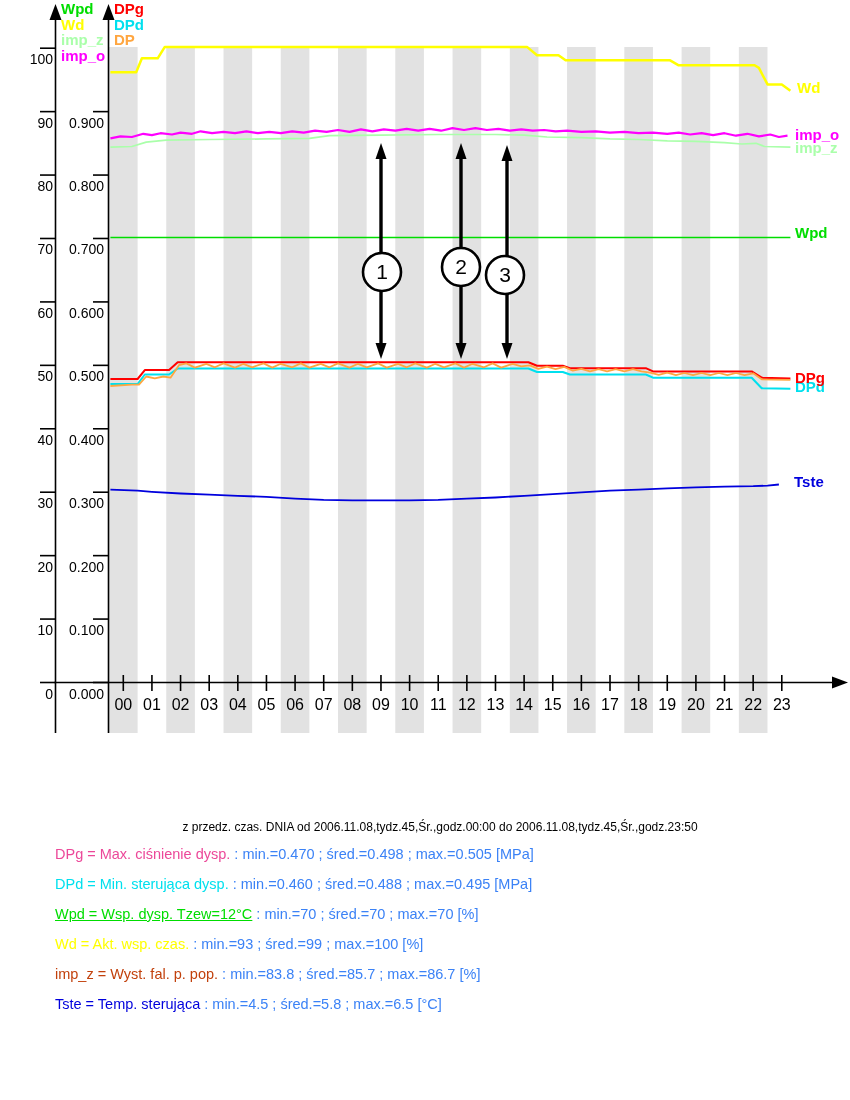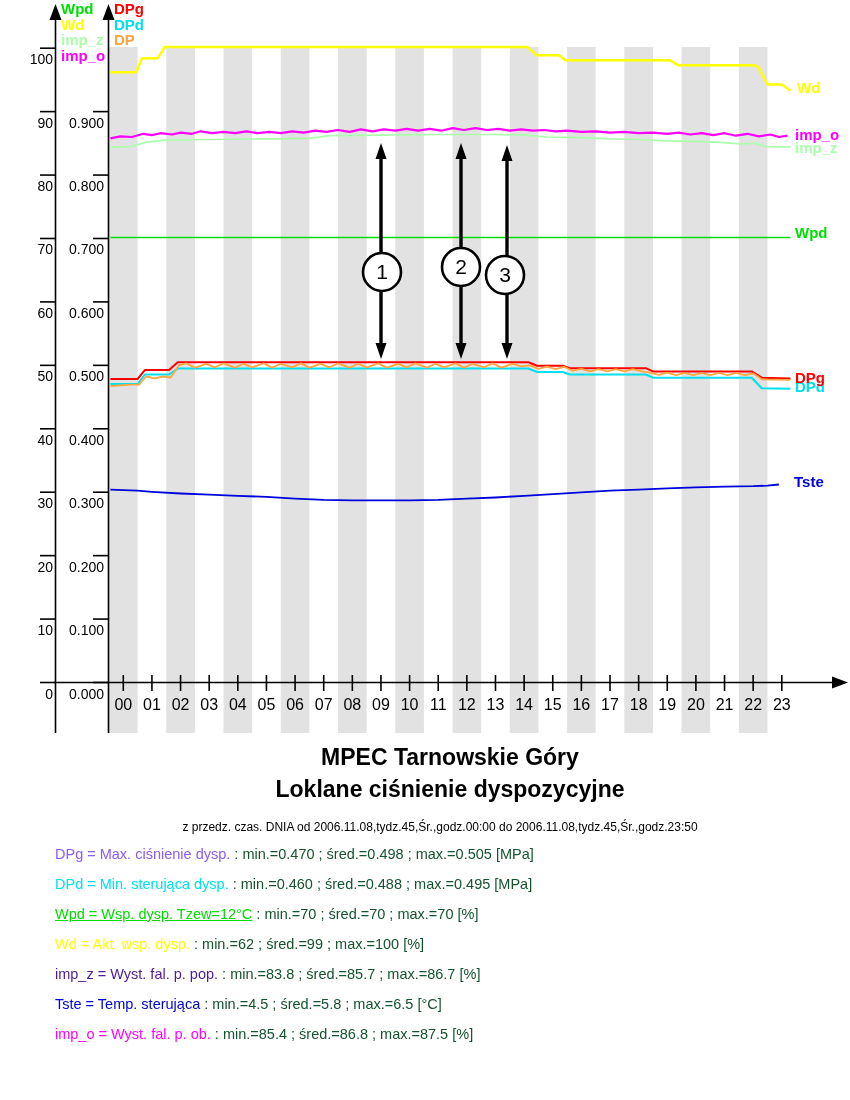--- a/index.html
+++ b/index.html
@@ -5,21 +5,21 @@
   html,body{margin:0;padding:0;background:#fff;}
   .canvas{position:relative;width:850px;height:1100px;background:#ffffff;overflow:hidden;
           font-family:"Liberation Sans",sans-serif;color:#000;}
   #chart-svg{position:absolute;left:0;top:0;}
   .title-block{position:absolute;left:50px;top:741px;width:800px;text-align:center;
                font-size:23px;font-weight:bold;line-height:32px;}
   .subtitle{position:absolute;left:40px;top:820px;width:800px;text-align:center;font-size:12px;}
   .legend{position:absolute;left:55px;top:839px;}
   .lrow{height:30px;line-height:30px;font-size:14.5px;white-space:pre;}
   .lname{font-weight:normal;}
-  .lstats{color:#14532d;}
+  .lstats{color:#3b82f6;}
 </style>
 </head>
 <body>
 
 <div class="canvas">
   <svg id="chart-svg" width="850" height="740">
       <g>
         <rect x="108.985" y="47" width="28.63" height="686" fill="#e2e2e2"></rect>
         <rect x="166.245" y="47" width="28.63" height="686" fill="#e2e2e2"></rect>
         <rect x="223.505" y="47" width="28.63" height="686" fill="#e2e2e2"></rect>
@@ -180,27 +180,22 @@
         <text x="461" y="274" fill="#000" font-family="&quot;Liberation Sans&quot;,sans-serif" text-anchor="middle" font-size="21">2</text>
       </g>
       <g>
         <line x1="507" y1="158" x2="507" y2="346" stroke="#000" stroke-width="3.4"></line>
         <polygon points="507,145 501.5,161 512.5,161" fill="#000"></polygon>
         <polygon points="507,359 501.5,343 512.5,343" fill="#000"></polygon>
         <circle cx="505" cy="275" r="19" fill="#fff" stroke="#000" stroke-width="2.6"></circle>
         <text x="505" y="282" fill="#000" font-family="&quot;Liberation Sans&quot;,sans-serif" text-anchor="middle" font-size="21">3</text>
       </g>
     </svg>
-  <div class="title-block">
-    <div>MPEC Tarnowskie Góry</div>
-    <div>Loklane ciśnienie dyspozycyjne</div>
-  </div>
   <div class="subtitle">z przedz. czas. DNIA od 2006.11.08,tydz.45,Śr.,godz.00:00 do 2006.11.08,tydz.45,Śr.,godz.23:50</div>
   <div class="legend" id="legend">
-      <div class="lrow"><span class="lname" style="color: #8b5cf6;">DPg = Max. ciśnienie dysp.</span><span class="lstats"> : min.=0.470 ; śred.=0.498 ; max.=0.505 [MPa]</span></div>
+      <div class="lrow"><span class="lname" style="color: #ec4899;">DPg = Max. ciśnienie dysp.</span><span class="lstats"> : min.=0.470 ; śred.=0.498 ; max.=0.505 [MPa]</span></div>
       <div class="lrow"><span class="lname" style="color: rgb(0, 224, 238);">DPd = Min. sterująca dysp.</span><span class="lstats"> : min.=0.460 ; śred.=0.488 ; max.=0.495 [MPa]</span></div>
       <div class="lrow"><span class="lname" style="color: rgb(0, 221, 0); text-decoration: underline;">Wpd = Wsp. dysp. Tzew=12°C</span><span class="lstats"> : min.=70 ; śred.=70 ; max.=70 [%]</span></div>
-      <div class="lrow"><span class="lname" style="color: rgb(255, 255, 0);">Wd = Akt. wsp. dysp.</span><span class="lstats"> : min.=62 ; śred.=99 ; max.=100 [%]</span></div>
-      <div class="lrow"><span class="lname" style="color: #4c1d95;">imp_z = Wyst. fal. p. pop.</span><span class="lstats"> : min.=83.8 ; śred.=85.7 ; max.=86.7 [%]</span></div>
+      <div class="lrow"><span class="lname" style="color: rgb(255, 255, 0);">Wd = Akt. wsp. czas.</span><span class="lstats"> : min.=93 ; śred.=99 ; max.=100 [%]</span></div>
+      <div class="lrow"><span class="lname" style="color: #c2410c;">imp_z = Wyst. fal. p. pop.</span><span class="lstats"> : min.=83.8 ; śred.=85.7 ; max.=86.7 [%]</span></div>
       <div class="lrow"><span class="lname" style="color: rgb(0, 0, 221); margin-top: 21px;">Tste = Temp. sterująca</span><span class="lstats"> : min.=4.5 ; śred.=5.8 ; max.=6.5 [°C]</span></div>
-      <div class="lrow"><span class="lname" style="color: rgb(255, 0, 255);">imp_o = Wyst. fal. p. ob.</span><span class="lstats"> : min.=85.4 ; śred.=86.8 ; max.=87.5 [%]</span></div>
     </div>
 </div>
 
 </body></html>

